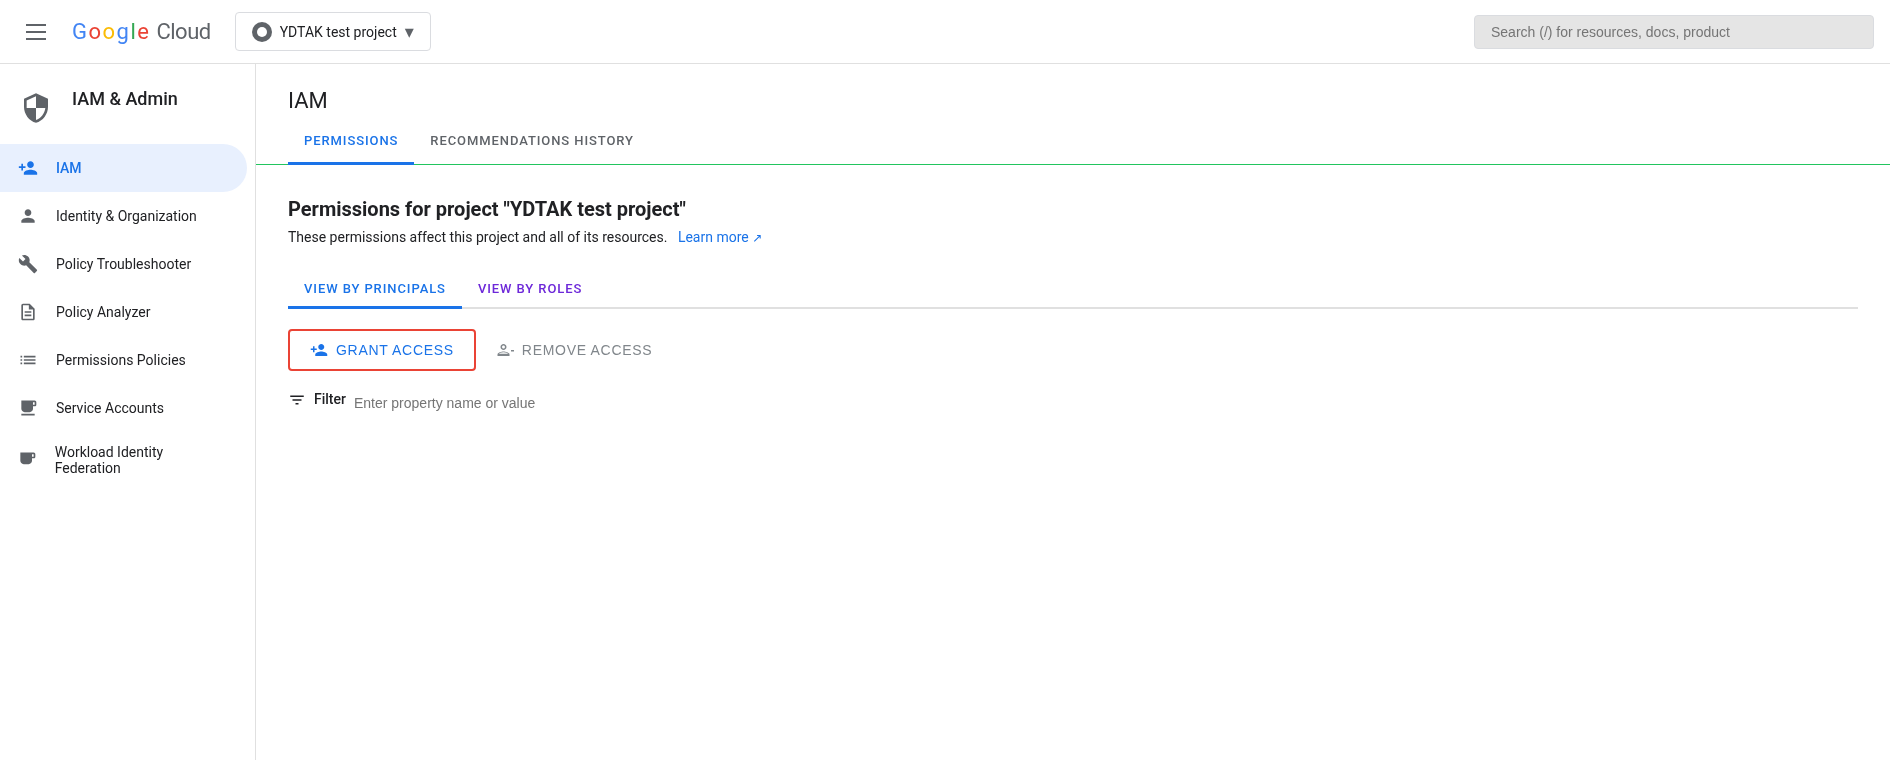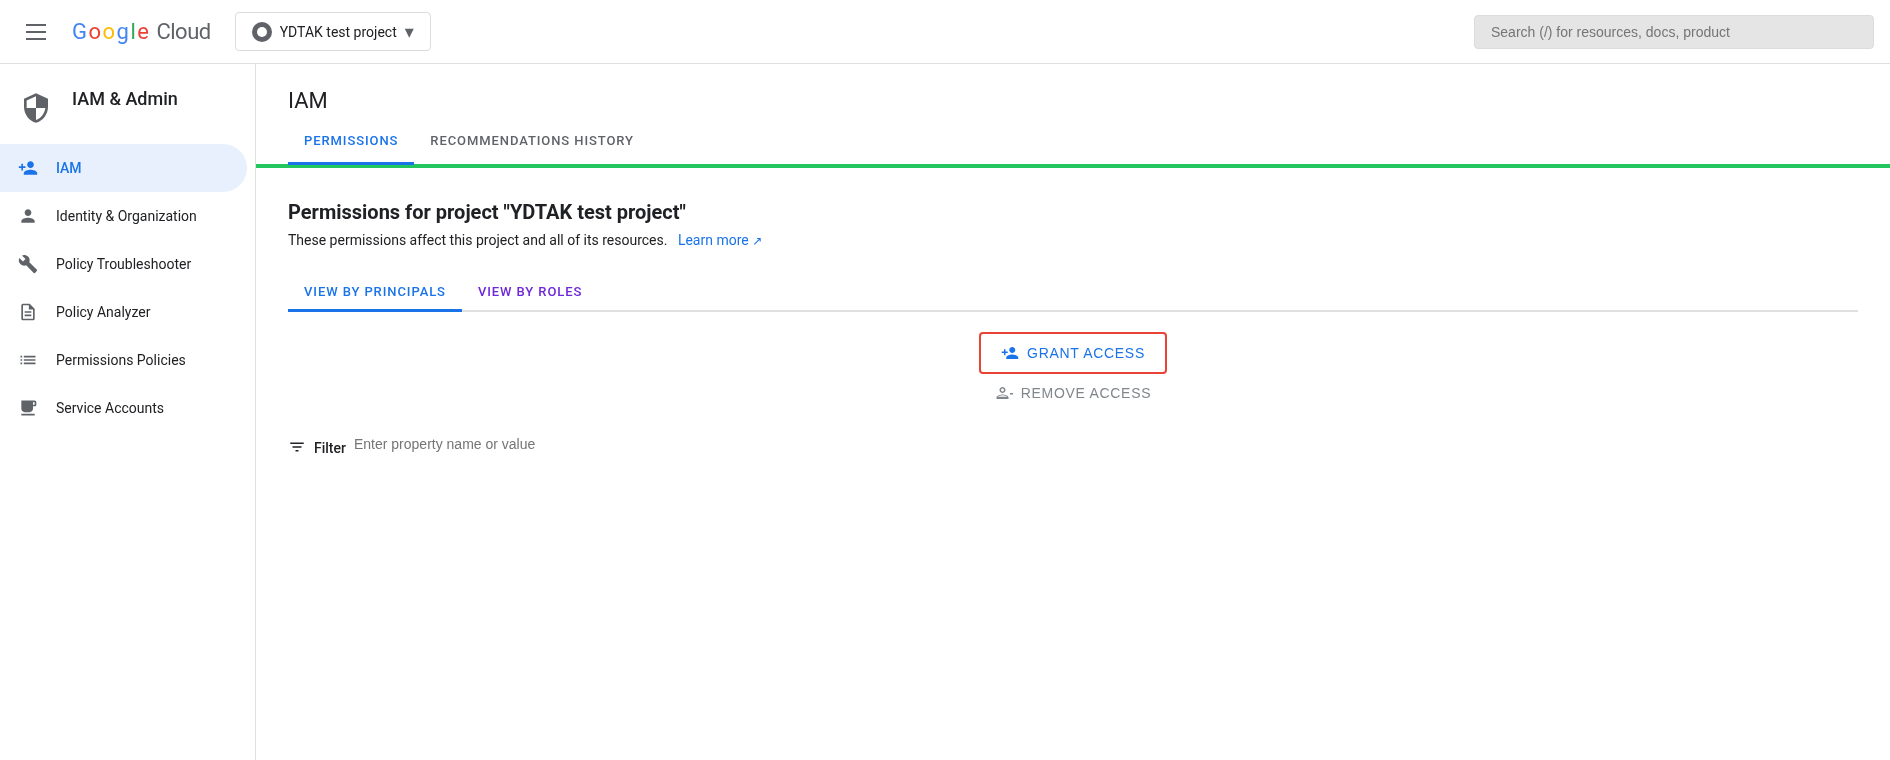--- a/index.html
+++ b/index.html
@@ -102,21 +102,21 @@
       padding: 24px 32px 0 32px;
     }
     .page-title {
       font-size: 22px; font-weight: 400; color: #202124;
       margin-bottom: 0;
     }
 
     
     .tabs {
       display: flex; align-items: center;
-      border-bottom: 4px solid #22c55e;
+      border-bottom: 1px solid #22c55e;
       padding: 0 32px;
       margin-top: 4px;
     }
     .tab {
       padding: 16px 16px 14px;
       font-size: 13px; font-weight: 500; letter-spacing: 0.07em;
       text-transform: uppercase;
       cursor: pointer; color: #5f6368;
       border-bottom: 3px solid transparent;
       margin-bottom: -1px;
@@ -150,21 +150,20 @@
       cursor: pointer; color: #6d28d9;
       border-bottom: 3px solid transparent;
       margin-bottom: -2px;
     }
     .sub-tab.active { color: #1a73e8; border-bottom-color: #1a73e8; }
 
     
     .action-buttons {
       display: flex; align-items: center; gap: 0;
       margin-bottom: 20px;
-      flex-direction: column;
     }
     .btn-grant {
       display: flex; align-items: center; gap: 8px;
       padding: 10px 20px;
       border: 2px solid #ea4335;
       border-radius: 4px;
       background: #fff;
       color: #1a73e8;
       font-size: 14px; font-weight: 500; letter-spacing: 0.05em;
       text-transform: uppercase;
@@ -176,21 +175,21 @@
       padding: 10px 20px;
       border: none; background: transparent;
       color: #80868b;
       font-size: 14px; font-weight: 500; letter-spacing: 0.05em;
       text-transform: uppercase;
       cursor: pointer;
     }
 
     
     .filter-row {
-      display: flex; align-items: flex-end; gap: 8px;
+      display: flex; align-items: flex-start; gap: 8px;
     }
     .filter-label { font-size: 14px; font-weight: 500; color: #202124; }
     .filter-input {
       border: none; outline: none;
       font-size: 14px; color: #5f6368;
       flex: 1;
       padding: 4px 0;
     }
 
     
@@ -284,20 +283,28 @@
 
     <div class="sidebar-item">
       <div class="sidebar-item-icon">
         <svg width="20" height="20" viewBox="0 0 24 24" fill="currentColor">
           <path d="M20 3H4v10c0 2.21 1.79 4 4 4h6c2.21 0 4-1.79 4-4v-3h2c1.11 0 2-.89 2-2V5c0-1.11-.89-2-2-2zm0 5h-2V5h2v3zM4 19h16v2H4z"></path>
         </svg>
       </div>
       <span class="sidebar-item-label">Service Accounts</span>
     </div>
 
+    <div class="sidebar-item">
+      <div class="sidebar-item-icon">
+        <svg width="20" height="20" viewBox="0 0 24 24" fill="currentColor">
+          <path d="M20 3H4v10c0 2.21 1.79 4 4 4h6c2.21 0 4-1.79 4-4v-3h2c1.11 0 2-.89 2-2V5c0-1.11-.89-2-2-2zm0 5h-2V5h2v3z"></path>
+        </svg>
+      </div>
+      <span class="sidebar-item-label">Workload Identity Federation</span>
+    </div>
 
   </aside>
 
   <main class="main-content">
     <div class="page-header">
       <h1 class="page-title">IAM</h1>
     </div>
 
     <div class="tabs">
       <div class="tab active">PERMISSIONS</div>

